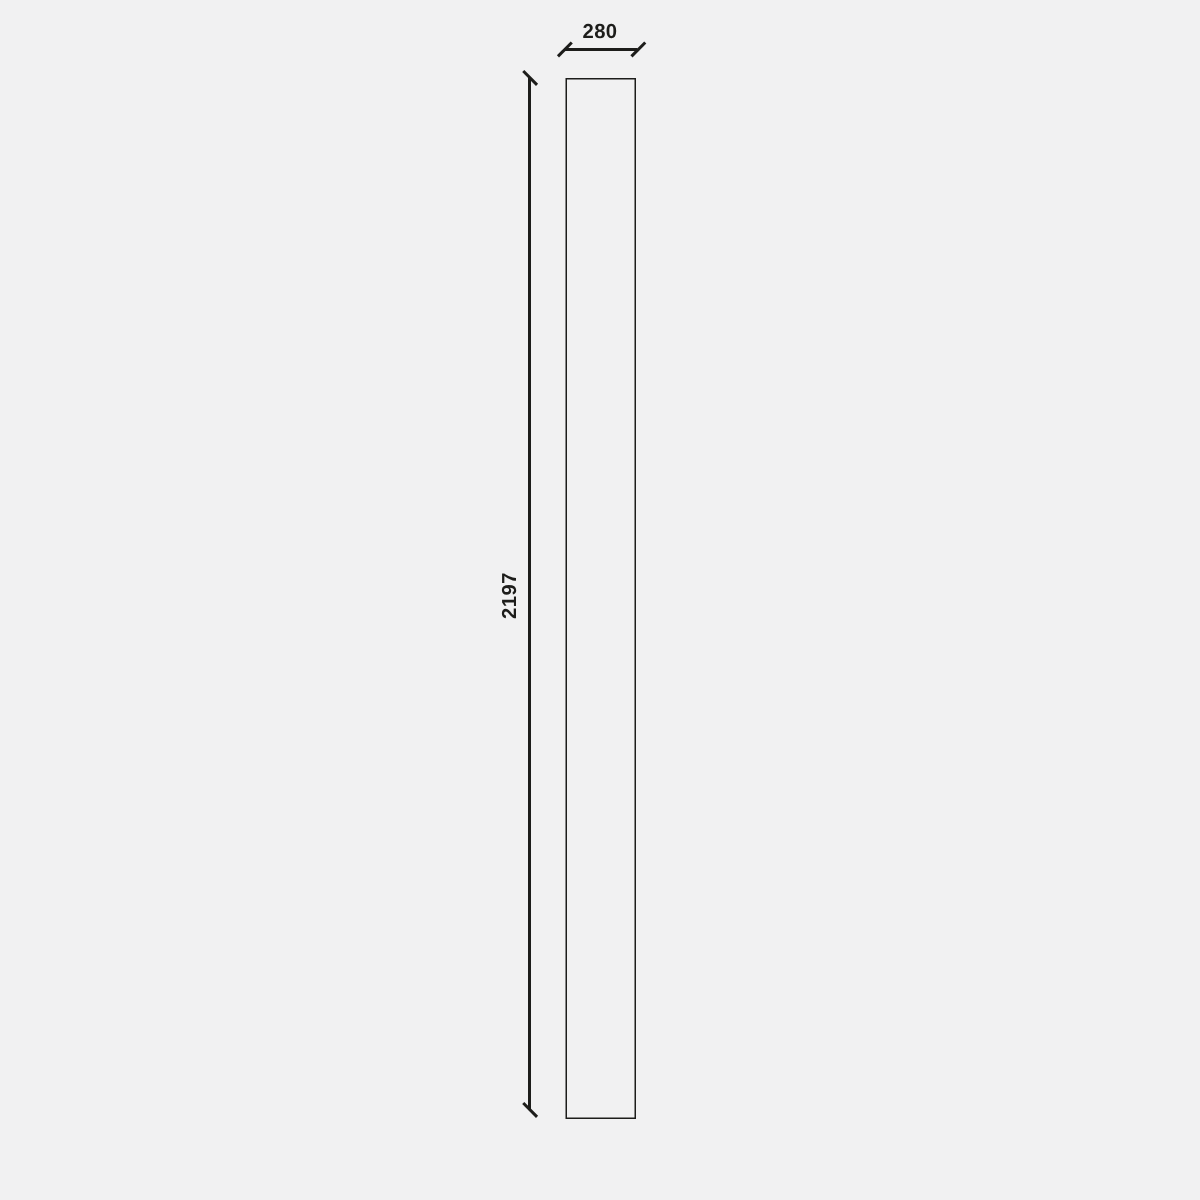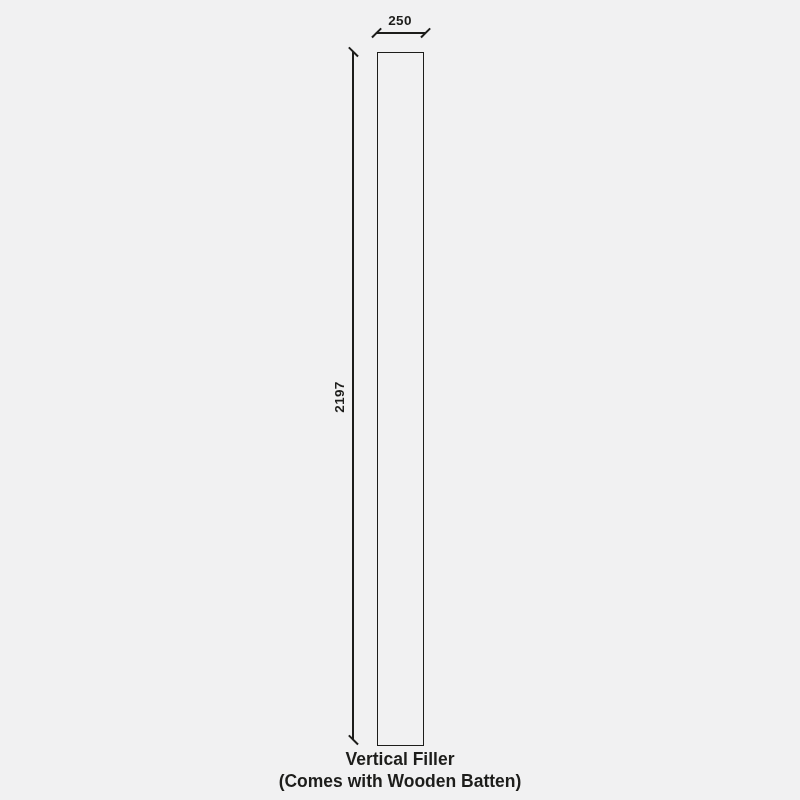--- a/index.html
+++ b/index.html
@@ -87,31 +87,27 @@
   }
 </style>
 </head>
 <body>
 
 <div class="canvas">
 
   <div class="filler-rect"></div>
 
   <div>
-    <div class="dim-label width-label">250</div>
+    <div class="dim-label width-label">280</div>
     <div class="dim-line-h"></div>
     <div class="tick slash-up h-left"></div>
     <div class="tick slash-up h-right"></div>
   </div>
 
   <div>
     <div class="dim-label height-label">2197</div>
     <div class="dim-line-v"></div>
     <div class="tick slash-down v-top"></div>
     <div class="tick slash-down v-bottom"></div>
   </div>
 
-  <div class="caption">
-    <div class="caption-line">Vertical Filler</div>
-    <div class="caption-line">(Comes with Wooden Batten)</div>
-  </div>
 
 </div>
 
 </body></html>

